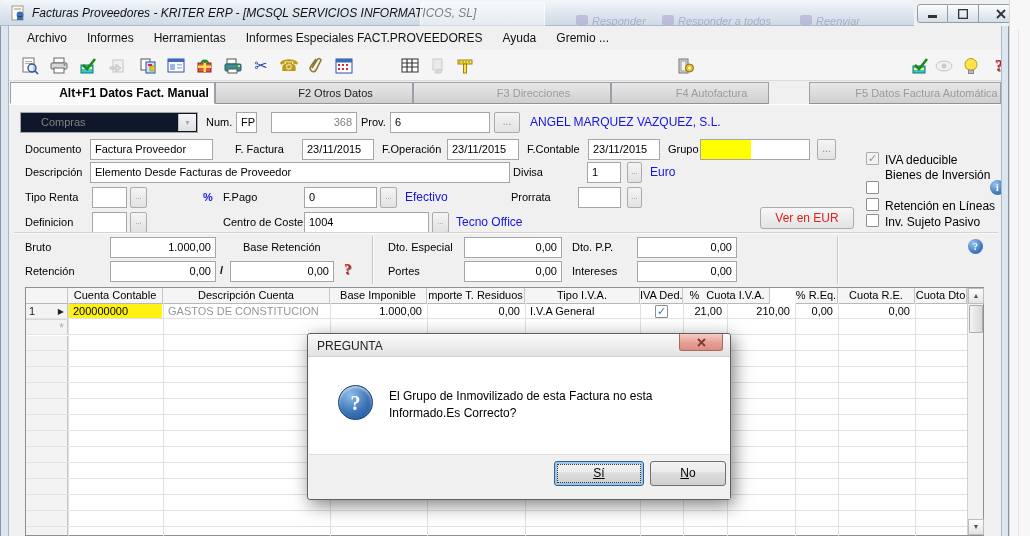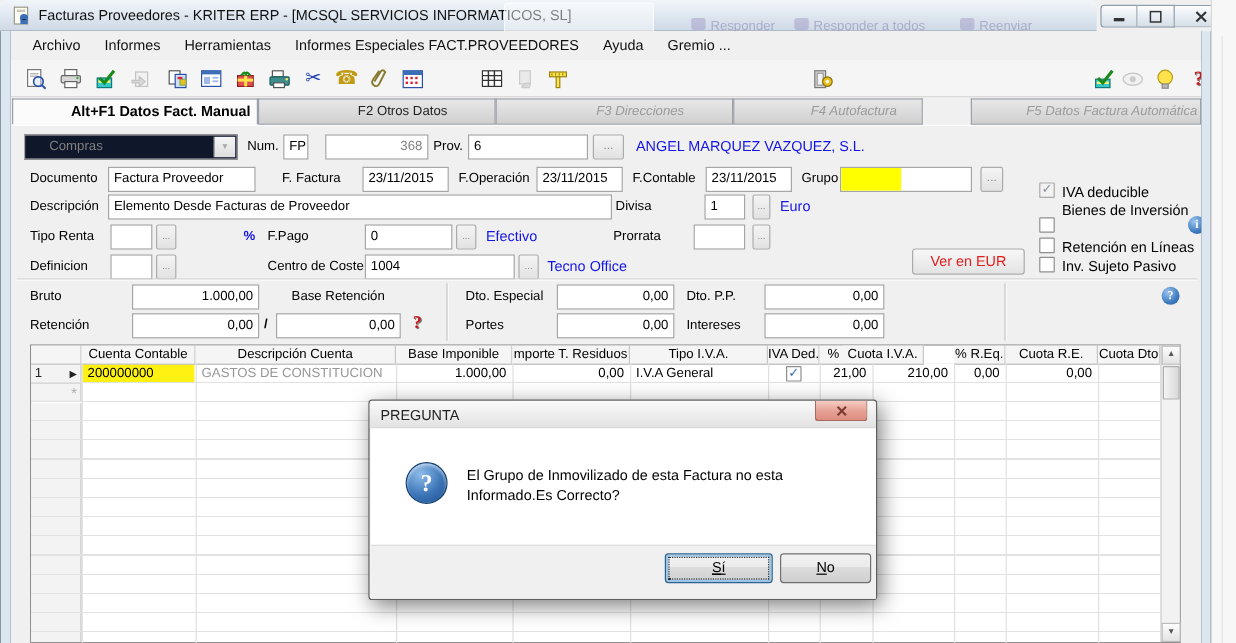--- a/index.html
+++ b/index.html
@@ -2,21 +2,21 @@
 <html><head>
 <meta charset="utf-8">
 <style>
   * { box-sizing: border-box; margin: 0; padding: 0; }
   html,body { width:1030px; height:536px; overflow:hidden; }
   body { font-family:"Liberation Sans", sans-serif; font-size:11px; color:#000; background:#F0F0F0; position:relative; }
 
   
   .titlebar { position:absolute; left:0; top:0; width:914px; height:26px;
     background:linear-gradient(#F2F6FA,#DCE5EE 60%,#CFDAE6); border-bottom:1px solid #AEBBC9;
-    border-radius:5px 5px 0 0; }
+    border-radius:5px 5px 0 0;font-style:italic; }
   .app-icon { position:absolute; left:10px; top:5px; width:16px; height:16px; }
   .title-text { position:absolute; left:32px; top:6px; font-size:12px; color:#111; white-space:nowrap; }
   .ghost-box { position:absolute; left:420px; top:2px; width:125px; height:26px; background:rgba(255,255,255,.45); border:1px solid rgba(255,255,255,.6); border-radius:3px 3px 0 0; }
   .ghost { position:absolute; top:15px; font-size:11px; color:rgba(100,90,150,.38); white-space:nowrap; }
   .ghost::before { content:""; display:inline-block; width:12px; height:10px; margin-right:4px; background:rgba(130,110,180,.30); border-radius:2px; }
   .win-controls { position:absolute; left:917px; top:4px; display:flex; }
   .wbtn { width:31px; height:19px; background:linear-gradient(#FDFDFD,#E7EDF3 50%,#D5DEE7); border:1px solid #8E9DAC; display:flex; align-items:center; justify-content:center; }
   .wbtn:first-child { border-radius:3px 0 0 3px; }
   .wbtn.closeb { width:44px; border-radius:0 3px 3px 0; }
   .wbtn + .wbtn { border-left:none; }
@@ -27,21 +27,21 @@
   .toolbar { position:absolute; left:9px; top:50px; width:992px; height:31px; background:#F5F5F5; border-bottom:1px solid #DADADA; }
   .tbtn { position:absolute; top:3px; width:26px; height:26px; display:flex; align-items:center; justify-content:center; }
   .tbtn.dis { opacity:.45; filter:grayscale(1); }
   .gch { font-size:16px; line-height:1; }
 
   
   .tabstrip { position:absolute; left:9px; top:81px; width:992px; height:24px; }
   .tab { position:absolute; top:1px; height:22px; display:flex; align-items:center; justify-content:center;
     background:linear-gradient(#E8E8E8,#CFCFCF); border:1px solid #9A9FA8; border-bottom:1px solid #8E939C; font-size:11px; color:#222;padding-left:43px; }
   .tab.active { background:#FBFBFB; font-weight:bold; font-size:12px; color:#000; border-bottom:1px solid #FBFBFB; z-index:2; }
-  .tab.disabled { color:#9B9B9B;font-style:italic; }
+  .tab.disabled { color:#9B9B9B; }
   .tab-underline { position:absolute; left:9px; top:104px; width:992px; height:1px; background:#FDFDFD; }
 
   
   .lbl { position:absolute; color:#000; white-space:nowrap; }
   .fld { position:absolute; height:21px; background:#FFF; border:1px solid #A6A6A6; padding:3px 4px; font-size:11px; font-family:"Liberation Sans",sans-serif; color:#000; white-space:nowrap; overflow:hidden; }
   .fld.num { text-align:right; }
   .fld.gray { color:#808080; }
   .dots { position:absolute; width:19px; height:21px; background:linear-gradient(#F4F4F4,#E2E2E2); border:1px solid #ABABAB; border-radius:2px; color:#8A8A8A; font-size:10px; text-align:center; line-height:17px; }
   .blue { color:#1414E6; }
   .combo { position:absolute; left:20px; top:112px; width:178px; height:21px; background:#0f172a; border:1px solid #A6A6A6; color:#808080; padding:3px 20px; }

